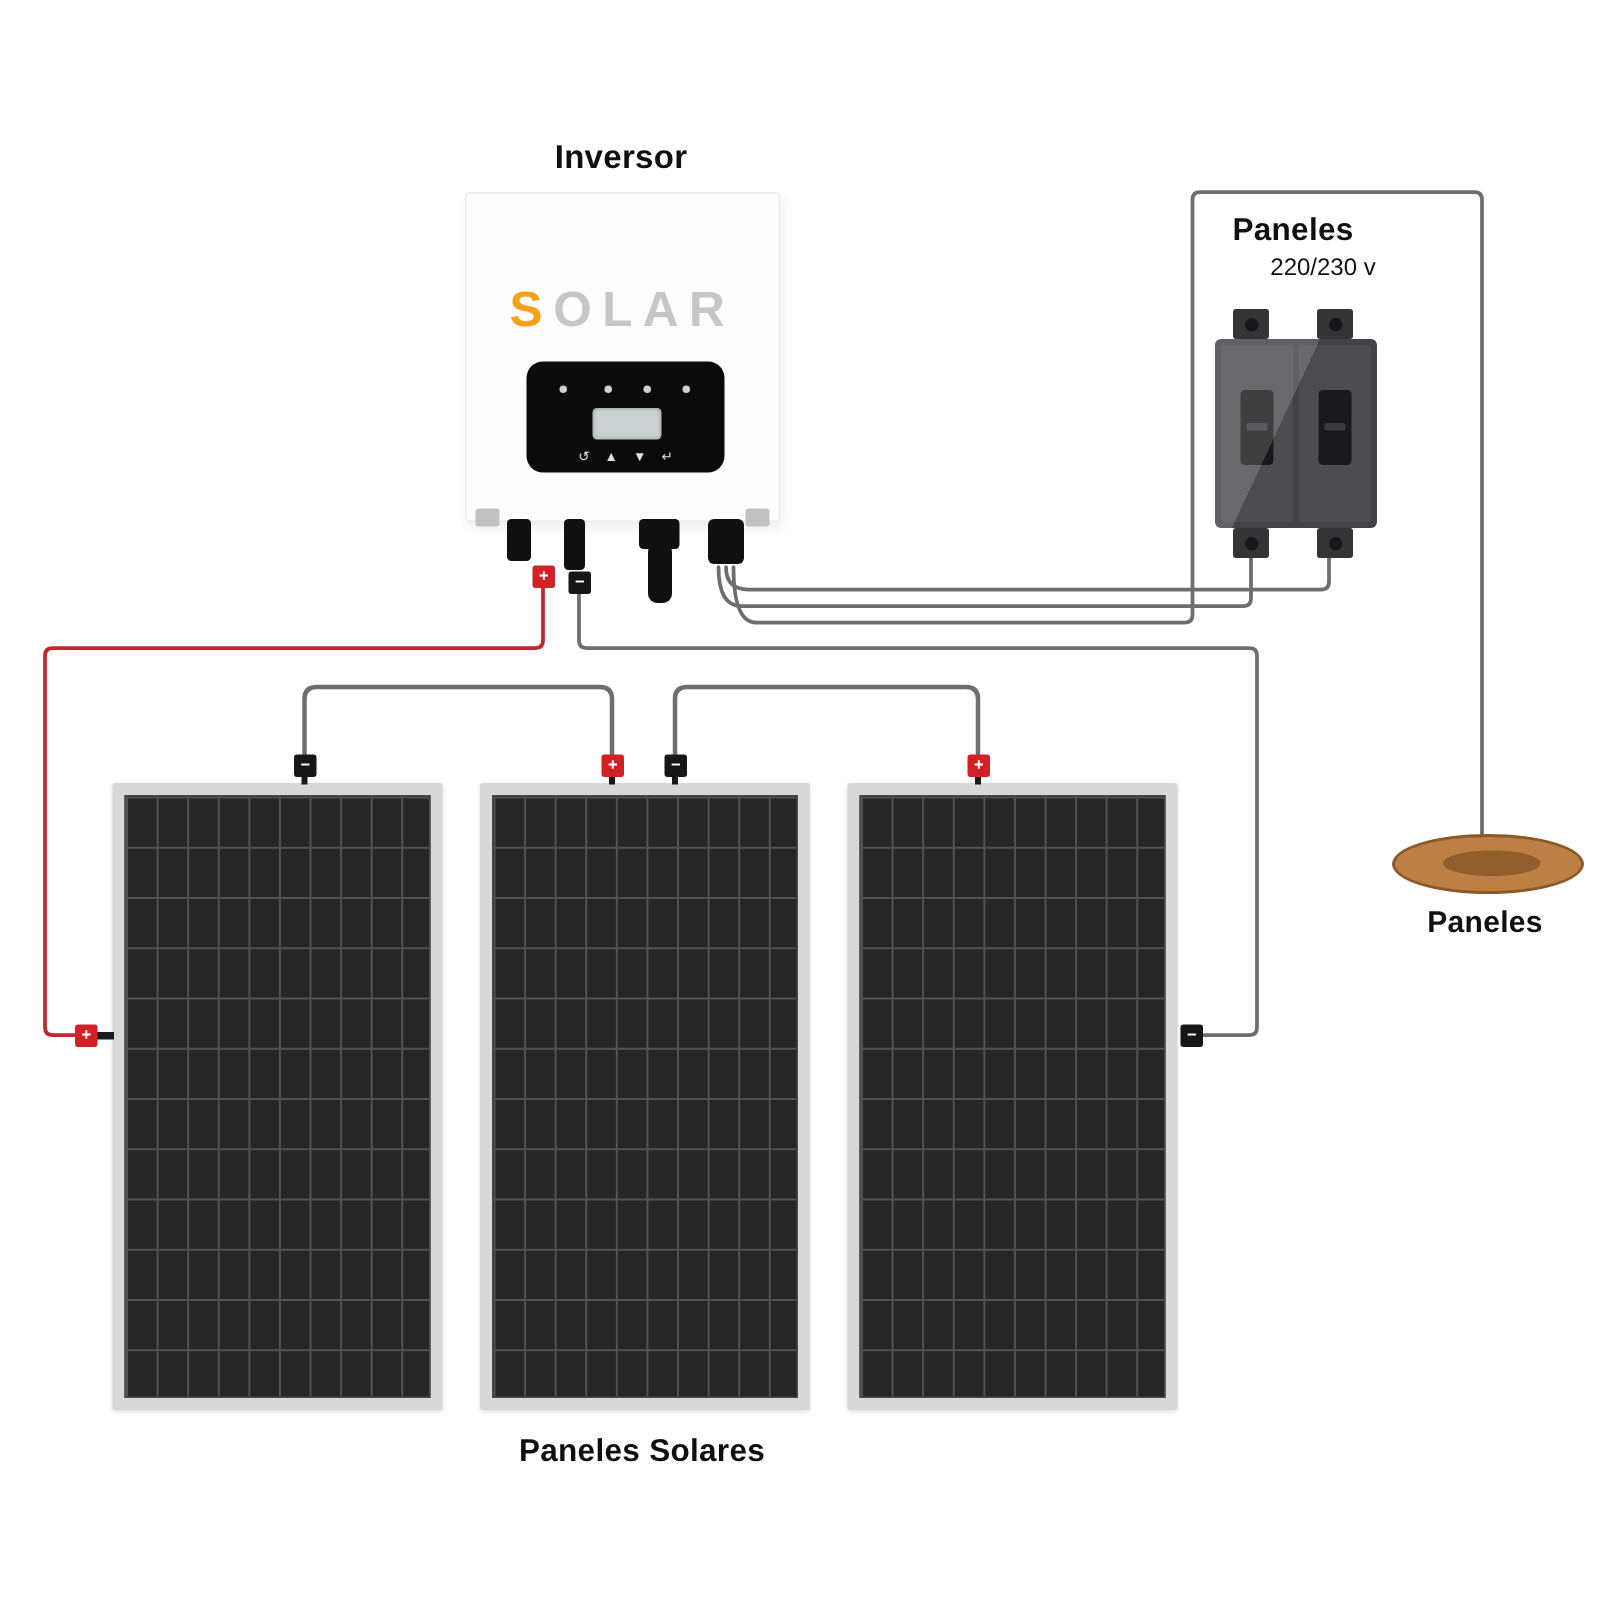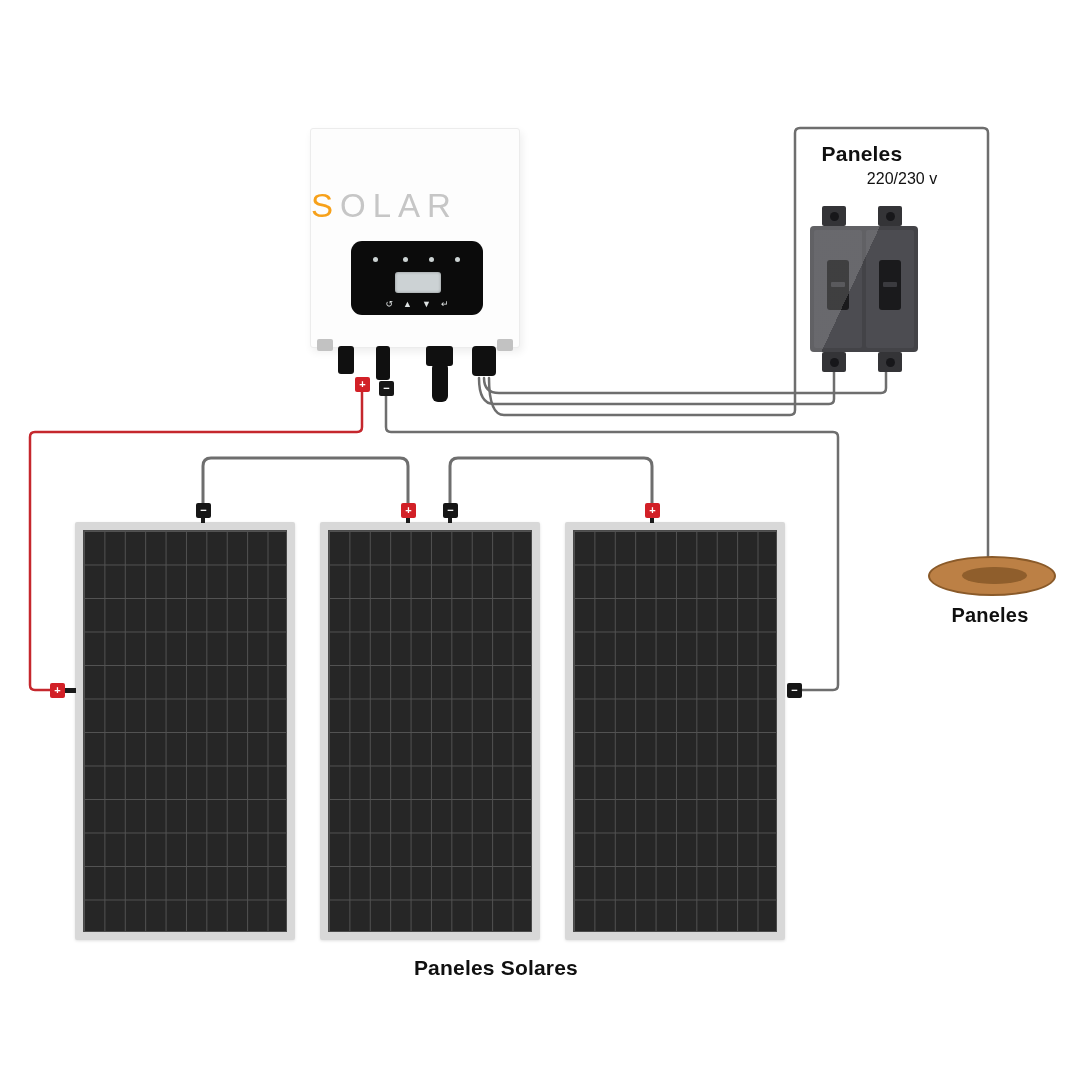--- a/index.html
+++ b/index.html
@@ -10,21 +10,21 @@
   .abs{position:absolute;}
   .label{font-weight:700;text-align:center;letter-spacing:.2px;}
   
   #wires{position:absolute;left:0;top:0;width:1080px;height:1080px;}
   
   .inverter-box{
     left:310px;top:128px;width:208px;height:218px;background:#fdfdfd;
     border:1px solid #ececec;border-radius:3px;
     box-shadow:2px 4px 8px rgba(0,0,0,.07);
   }
-  .inv-logo{left:0;top:58px;width:100%;font-size:33px;font-weight:400;letter-spacing:7px;}
+  .inv-logo{left:0;top:58px;width:100%;text-align:center;font-size:33px;font-weight:700;letter-spacing:7px;}
   .inv-logo .s{color:#f7a11a;}
   .inv-logo .rest{color:#c6c6c6;}
   .inv-display{left:40px;top:112px;width:132px;height:74px;background:#0b0b0b;border-radius:11px;}
   .led{width:5px;height:5px;border-radius:50%;background:#ccd3d3;top:16px;}
   .lcd{left:44px;top:31px;width:46px;height:21px;background:#ccd2d4;border-radius:3px;box-shadow:inset 0 0 3px rgba(0,0,0,.35);}
   .btn-row{left:0;bottom:6px;width:100%;display:flex;justify-content:center;gap:10px;color:#dfe3e3;font-size:9px;line-height:10px;}
   .tab{width:16px;height:12px;background:#c2c2c2;border-radius:2px;}
   .conn{background:#101010;border-radius:3px;}
   
   .pol{width:15px;height:15px;border-radius:2px;display:flex;align-items:center;justify-content:center;
@@ -58,20 +58,21 @@
   <svg id="wires" viewBox="0 0 1080 1080">
     <path fill="none" stroke="#c5272d" stroke-width="2.5" stroke-linecap="round" d="M 362 391 L 362 427 Q 362 432 357 432 L 35 432 Q 30 432 30 437 L 30 685 Q 30 690 35 690 L 58 690"></path>
     <path fill="none" stroke="#6e6e6e" stroke-width="2.5" stroke-linecap="round" d="M 386 395 L 386 427 Q 386 432 391 432 L 833 432 Q 838 432 838 437 L 838 685 Q 838 690 833 690 L 800 690"></path>
     <path fill="none" stroke="#6e6e6e" stroke-width="3" stroke-linecap="round" d="M 203 504 L 203 466 Q 203 458 211 458 L 400 458 Q 408 458 408 466 L 408 504"></path>
     <path fill="none" stroke="#6e6e6e" stroke-width="3" stroke-linecap="round" d="M 450 504 L 450 466 Q 450 458 458 458 L 644 458 Q 652 458 652 466 L 652 504"></path>
     <path fill="none" stroke="#6e6e6e" stroke-width="2.5" stroke-linecap="round" d="M 484 378 Q 484 393 499 393 L 881 393 Q 886 393 886 388 L 886 368"></path>
     <path fill="none" stroke="#6e6e6e" stroke-width="2.5" stroke-linecap="round" d="M 479 378 Q 479 404 494 404 L 829 404 Q 834 404 834 399 L 834 368"></path>
     <path fill="none" stroke="#6e6e6e" stroke-width="2.5" stroke-linecap="round" d="M 489 378 Q 489 415 504 415 L 790 415 Q 795 415 795 410 L 795 133 Q 795 128 800 128 L 983 128 Q 988 128 988 133 L 988 572"></path>
   </svg>
 
+  <div class="abs label" style="left:312px;top:92px;width:204px;font-size:22px;">Inversor</div>
 
   <div class="abs inverter-box">
     <div class="abs inv-logo">
       <span class="s">S</span><span class="rest">OLAR</span>
     </div>
     <div class="abs inv-display">
       <div class="abs led" style="left:22px;"></div>
       <div class="abs led" style="left:52px;"></div>
       <div class="abs led" style="left:78px;"></div>
       <div class="abs led" style="left:104px;"></div>
@@ -90,21 +91,21 @@
   <div class="abs conn" style="left:338px;top:346px;width:16px;height:28px;"></div>
   <div class="abs conn" style="left:376px;top:346px;width:14px;height:34px;"></div>
   <div class="abs conn" style="left:426px;top:346px;width:27px;height:20px;"></div>
   <div class="abs conn" style="left:432px;top:362px;width:16px;height:40px;border-radius:6px;"></div>
   <div class="abs conn" style="left:472px;top:346px;width:24px;height:30px;border-radius:4px;"></div>
 
   <div class="abs pol plus" style="left:355px;top:377px;">+</div>
   <div class="abs pol minus" style="left:379px;top:381px;">−</div>
 
   <div class="abs label" style="left:792px;top:142px;width:140px;font-size:21px;">Paneles</div>
-  <div class="abs" style="left:832px;top:170px;width:140px;font-size:16px;text-align:center;">220/230 v</div>
+  <div class="abs" style="left:812px;top:170px;width:140px;font-size:16px;text-align:center;">220/230 v</div>
 
   <div class="abs term" style="left:822px;top:206px;"></div>
   <div class="abs term" style="left:878px;top:206px;"></div>
   <div class="abs breaker-body">
     <div class="abs pole" style="left:4px;"></div>
     <div class="abs pole" style="left:56px;"></div>
     <div class="abs toggle" style="left:17px;"></div>
     <div class="abs toggle" style="left:69px;"></div>
     <div class="abs sheen"></div>
   </div>
@@ -132,15 +133,15 @@
   <div class="abs stub" style="left:650px;top:517px;width:4px;height:6px;"></div>
   <div class="abs stub" style="left:64px;top:688px;width:12px;height:5px;"></div>
 
   <div class="abs pol minus" style="left:196px;top:503px;">−</div>
   <div class="abs pol plus" style="left:401px;top:503px;">+</div>
   <div class="abs pol minus" style="left:443px;top:503px;">−</div>
   <div class="abs pol plus" style="left:645px;top:503px;">+</div>
   <div class="abs pol plus" style="left:50px;top:683px;">+</div>
   <div class="abs pol minus" style="left:787px;top:683px;">−</div>
 
-  <div class="abs label" style="left:278px;top:956px;width:300px;font-size:21px;text-align:right;">Paneles Solares</div>
+  <div class="abs label" style="left:278px;top:956px;width:300px;font-size:21px;">Paneles Solares</div>
 
 </div>
 
 </body></html>

